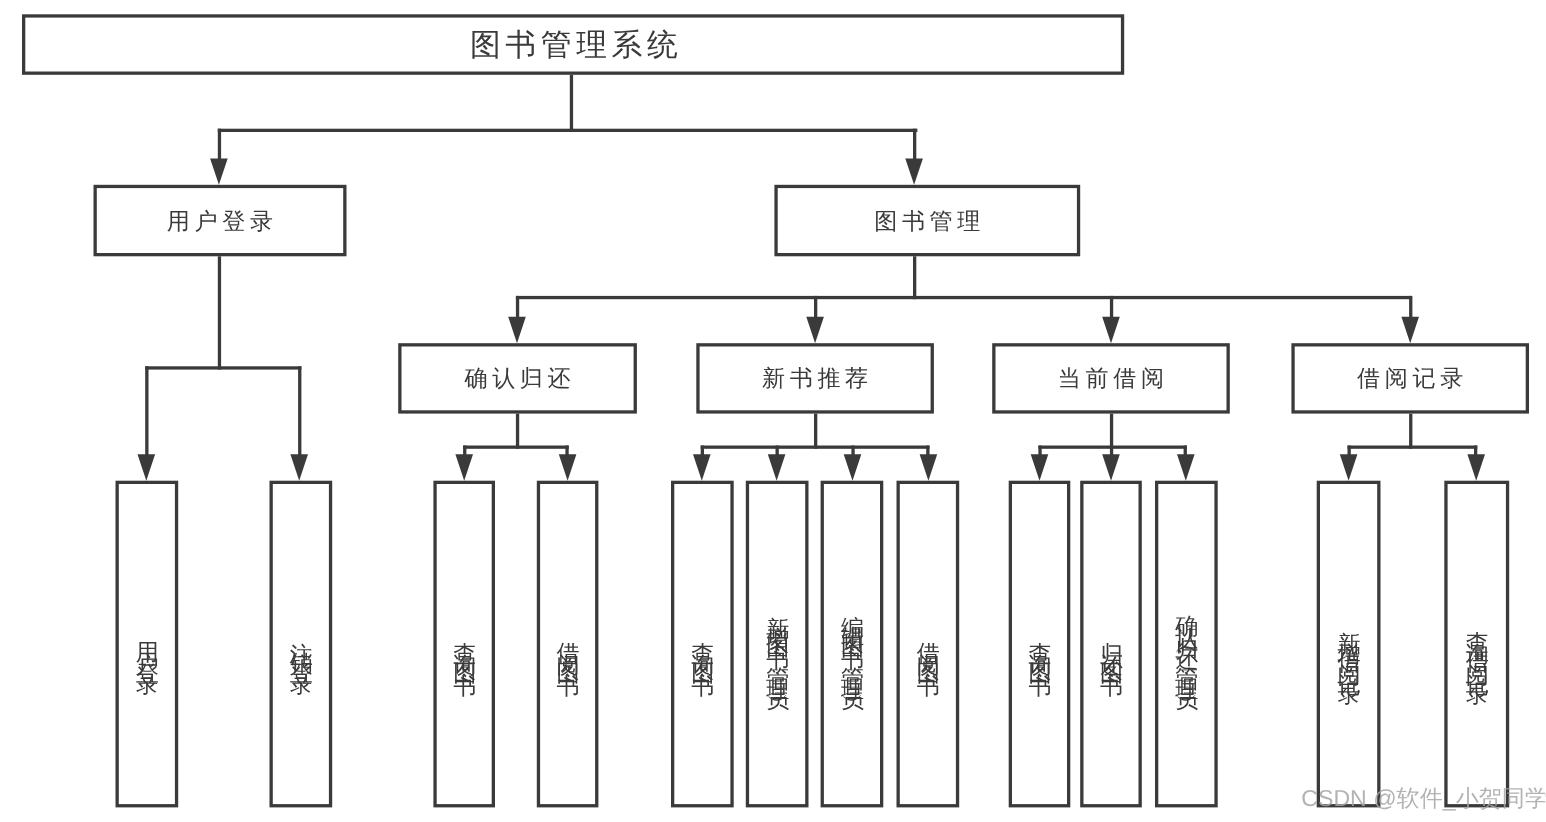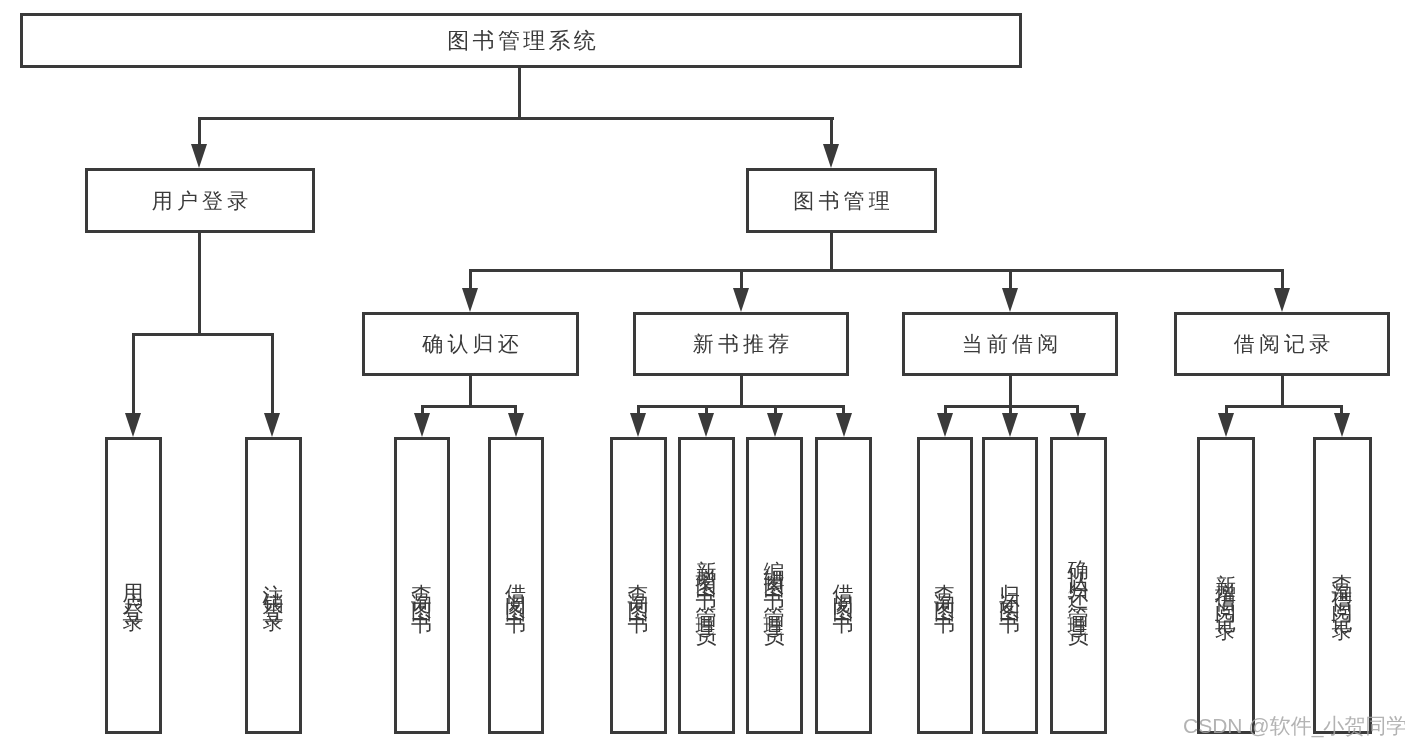--- a/index.html
+++ b/index.html
@@ -24,21 +24,21 @@
     background:#fff;
     display:flex;align-items:center;justify-content:center;
   }
   .box .lbl{
     font-size:21px;
     letter-spacing:0.2em;
     text-indent:0.2em;
     white-space:nowrap;
     color:var(--text-color);
   }
-  .root .lbl{font-size:22px;letter-spacing:0.15em;}
+  .root .lbl{font-size:28px;letter-spacing:0.15em;}
   .leaf{
     writing-mode:vertical-rl;
   }
   .leaf .lbl{
     writing-mode:vertical-rl;
     letter-spacing:0.45em;
     text-indent:0;
     font-size:21px;
     line-height:1;
     white-space:nowrap;
@@ -65,21 +65,21 @@
 
 <div class="stage">
 
   <div class="box root" style="left:20px;top:13px;width:1002px;height:55px;">
     <span class="lbl">图书管理系统</span>
   </div>
 
   <div class="box" style="left:85px;top:168px;width:230px;height:65px;">
     <span class="lbl">用户登录</span>
   </div>
-  <div class="box" style="left:746px;top:168px;width:191px;height:65px;font-family:Liberation Serif, serif;">
+  <div class="box" style="left:704px;top:168px;width:278px;height:65px;font-family:Liberation Serif, serif;">
     <span class="lbl">图书管理</span>
   </div>
 
   <div class="box" style="left:362px;top:312px;width:217px;height:64px;">
     <span class="lbl">确认归还</span>
   </div>
   <div class="box" style="left:633px;top:312px;width:216px;height:64px;">
     <span class="lbl">新书推荐</span>
   </div>
   <div class="box" style="left:902px;top:312px;width:216px;height:64px;">

